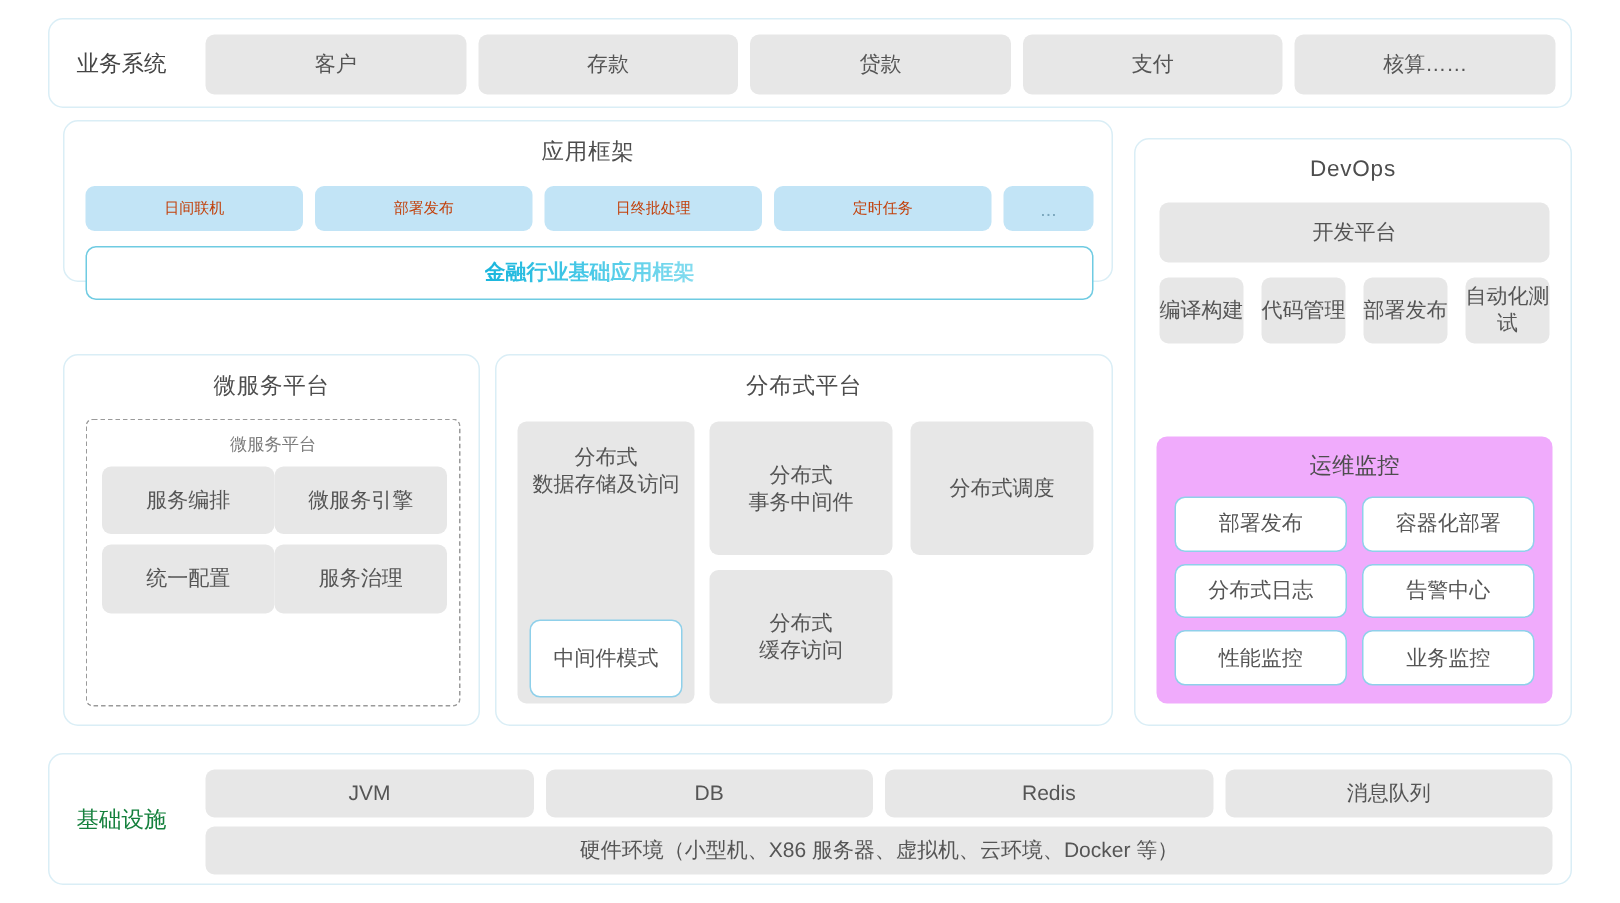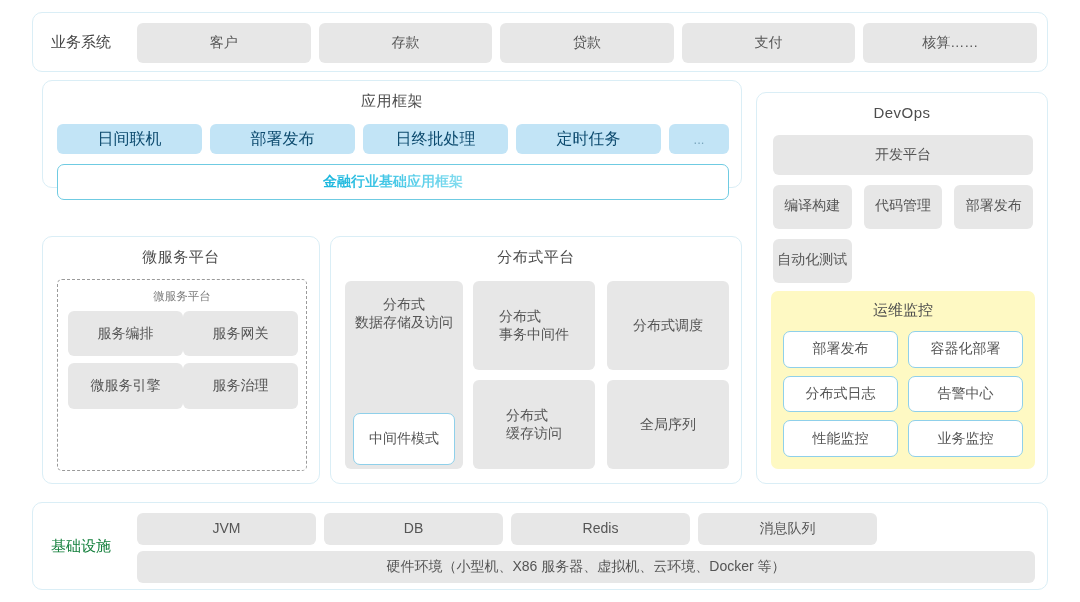--- a/index.html
+++ b/index.html
@@ -35,37 +35,37 @@
     letter-spacing: .5px;
   }
 
   
   .chip {
     background: #e7e7e7;
     border-radius: 6px;
     display: flex;
     align-items: center;
     justify-content: center;
-    text-align: left;
+    text-align: center;
     font-size: 14px;
     color: #555;
     line-height: 1.28;
     white-space: pre-line;
   }
 
   
   .chip-blue {
     background: #c2e4f6;
     border-radius: 6px;
     display: flex;
     align-items: center;
     justify-content: center;
     text-align: center;
-    font-size: 16px;
-    color: #0c4a6e;
+    font-size: 10px;
+    color: #c2410c;
   }
 
   
   .chip-outline {
     background: #ffffff;
     border: 1px solid #8fd0ea;
     border-radius: 7px;
     display: flex;
     align-items: center;
     justify-content: center;
@@ -176,30 +176,29 @@
   #devops-panel .panel-title { margin-top: 11px; }
 
   #devops-platform {
     position: absolute; left: 16px; top: 42px;
     width: 260px; height: 40px;
   }
   #devops-grid {
     position: absolute; left: 16px; top: 92px;
     width: 260px; height: 98px;
     display: grid;
-    grid-template-columns: 1fr 1fr 1fr;
+    grid-template-columns: 1fr 1fr 1fr 1fr;
     grid-template-rows: 1fr 1fr;
     gap: 10px 12px;
-    font-family: Liberation Mono, monospace;
   }
 
   #ops-panel {
     position: absolute; left: 14px; top: 198px;
     width: 264px; height: 178px;
-    background: #fef9c3;
+    background: #f0abfc;
     border-radius: 7px;
   }
   #ops-panel .ops-title {
     text-align: center; font-size: 15px; color: #4d4d4d;
     padding-top: 10px;
   }
   #ops-grid {
     position: absolute; left: 12px; top: 40px;
     width: 240px; height: 126px;
     display: grid;
@@ -211,21 +210,21 @@
   
   #infra-row { left: 32px; top: 502px; width: 1016px; height: 88px; }
 
   #infra-row .side-label {
     position: absolute; left: 18px; top: 0; height: 100%;
     display: flex; align-items: center;
     font-size: 15px; color: #15803d;
   }
   #infra-row .infra-top {
     position: absolute; left: 104px; top: 10px;
-    width: 740px; height: 32px;
+    width: 898px; height: 32px;
     display: flex; gap: 8px;
   }
   #infra-row .infra-top .chip { flex: 1; }
   #infra-row .infra-bottom {
     position: absolute; left: 104px; top: 48px;
     width: 898px; height: 32px;
   }
 </style>
 </head>
 <body>
@@ -256,43 +255,42 @@
       <span>金融行业基础应用框架</span>
     </div>
   </div>
 
   <div class="panel" id="micro-panel">
     <div class="panel-title">微服务平台</div>
     <div id="micro-dashed">
       <div class="sub-title">微服务平台</div>
       <div id="micro-grid">
         <div class="chip">服务编排</div>
-        <div class="chip">服务网关</div>
         <div class="chip">微服务引擎</div>
+        <div class="chip">统一配置</div>
         <div class="chip">服务治理</div>
       </div>
     </div>
   </div>
 
   <div class="panel" id="dist-panel">
     <div class="panel-title">分布式平台</div>
 
     <div id="dist-col-left">
       <div class="col-head">分布式
 数据存储及访问</div>
       <div class="chip-outline inner-b">中间件模式</div>
     </div>
 
     <div id="dist-grid">
       <div class="chip">分布式
 事务中间件</div>
       <div class="chip">分布式调度</div>
       <div class="chip">分布式
 缓存访问</div>
-      <div class="chip">全局序列</div>
     </div>
   </div>
 
   <div class="panel" id="devops-panel">
     <div class="panel-title">DevOps</div>
 
     <div class="chip" id="devops-platform">开发平台</div>
 
     <div id="devops-grid">
       <div class="chip">编译构建</div>

